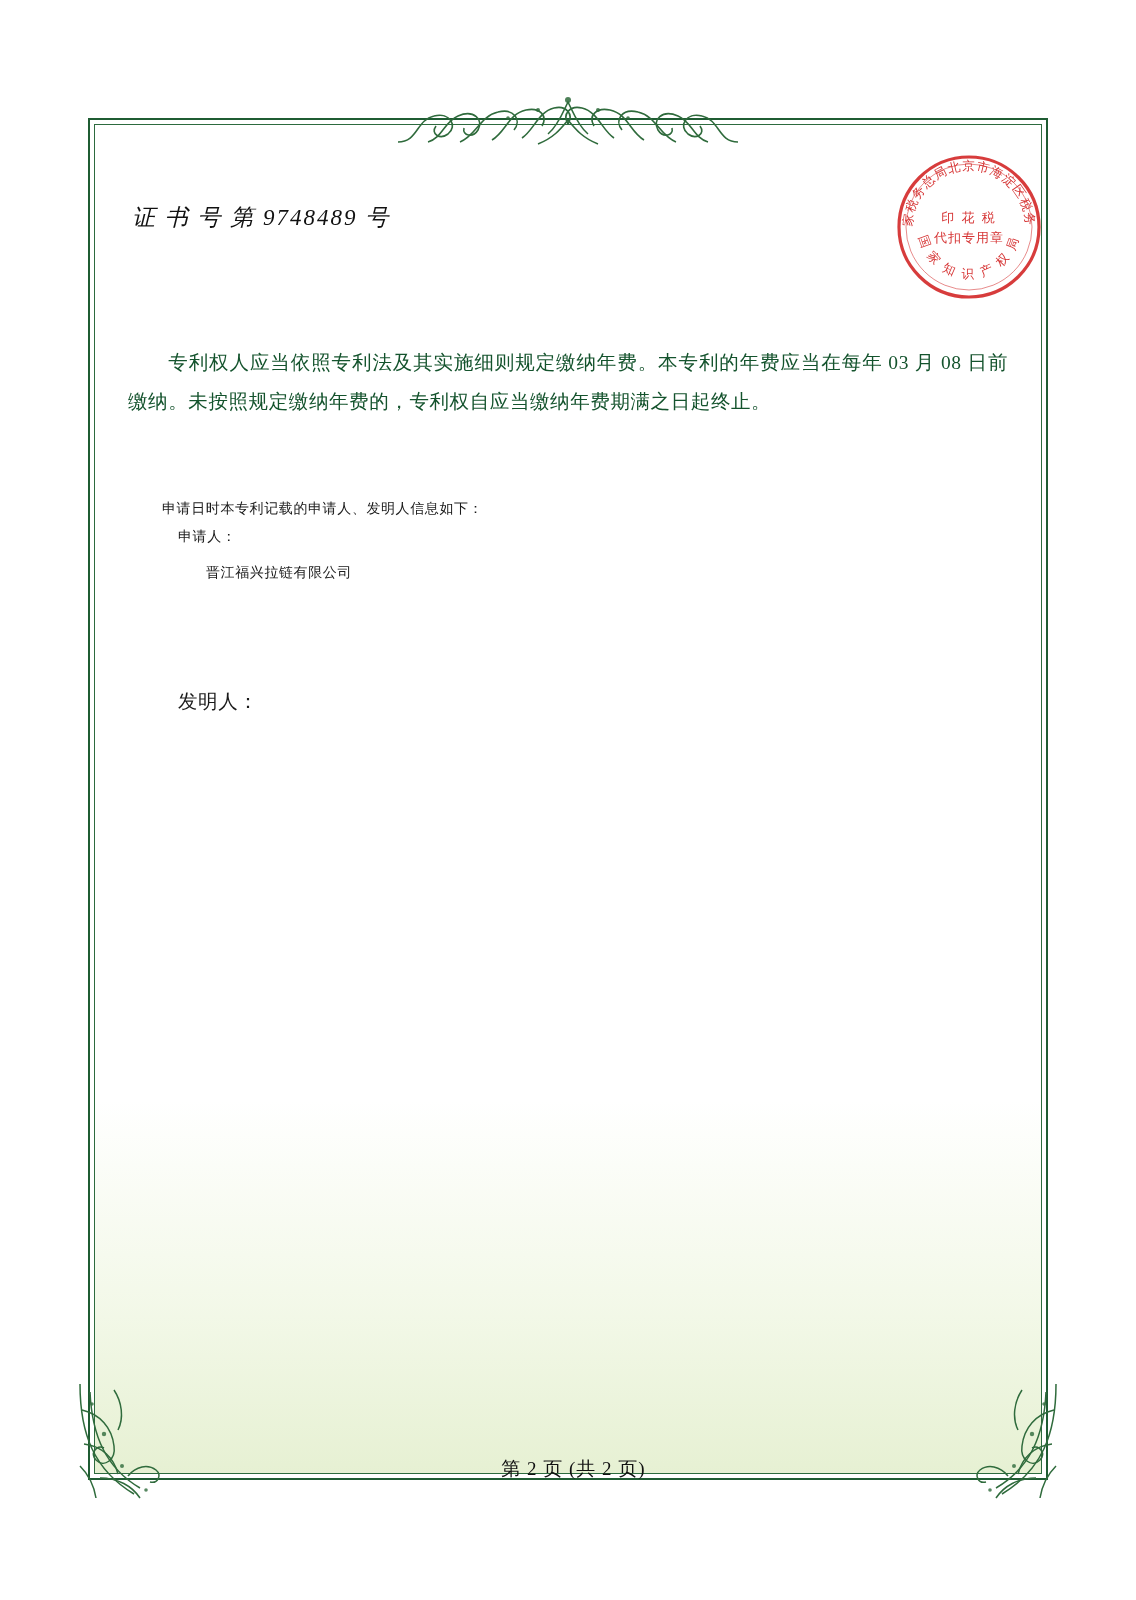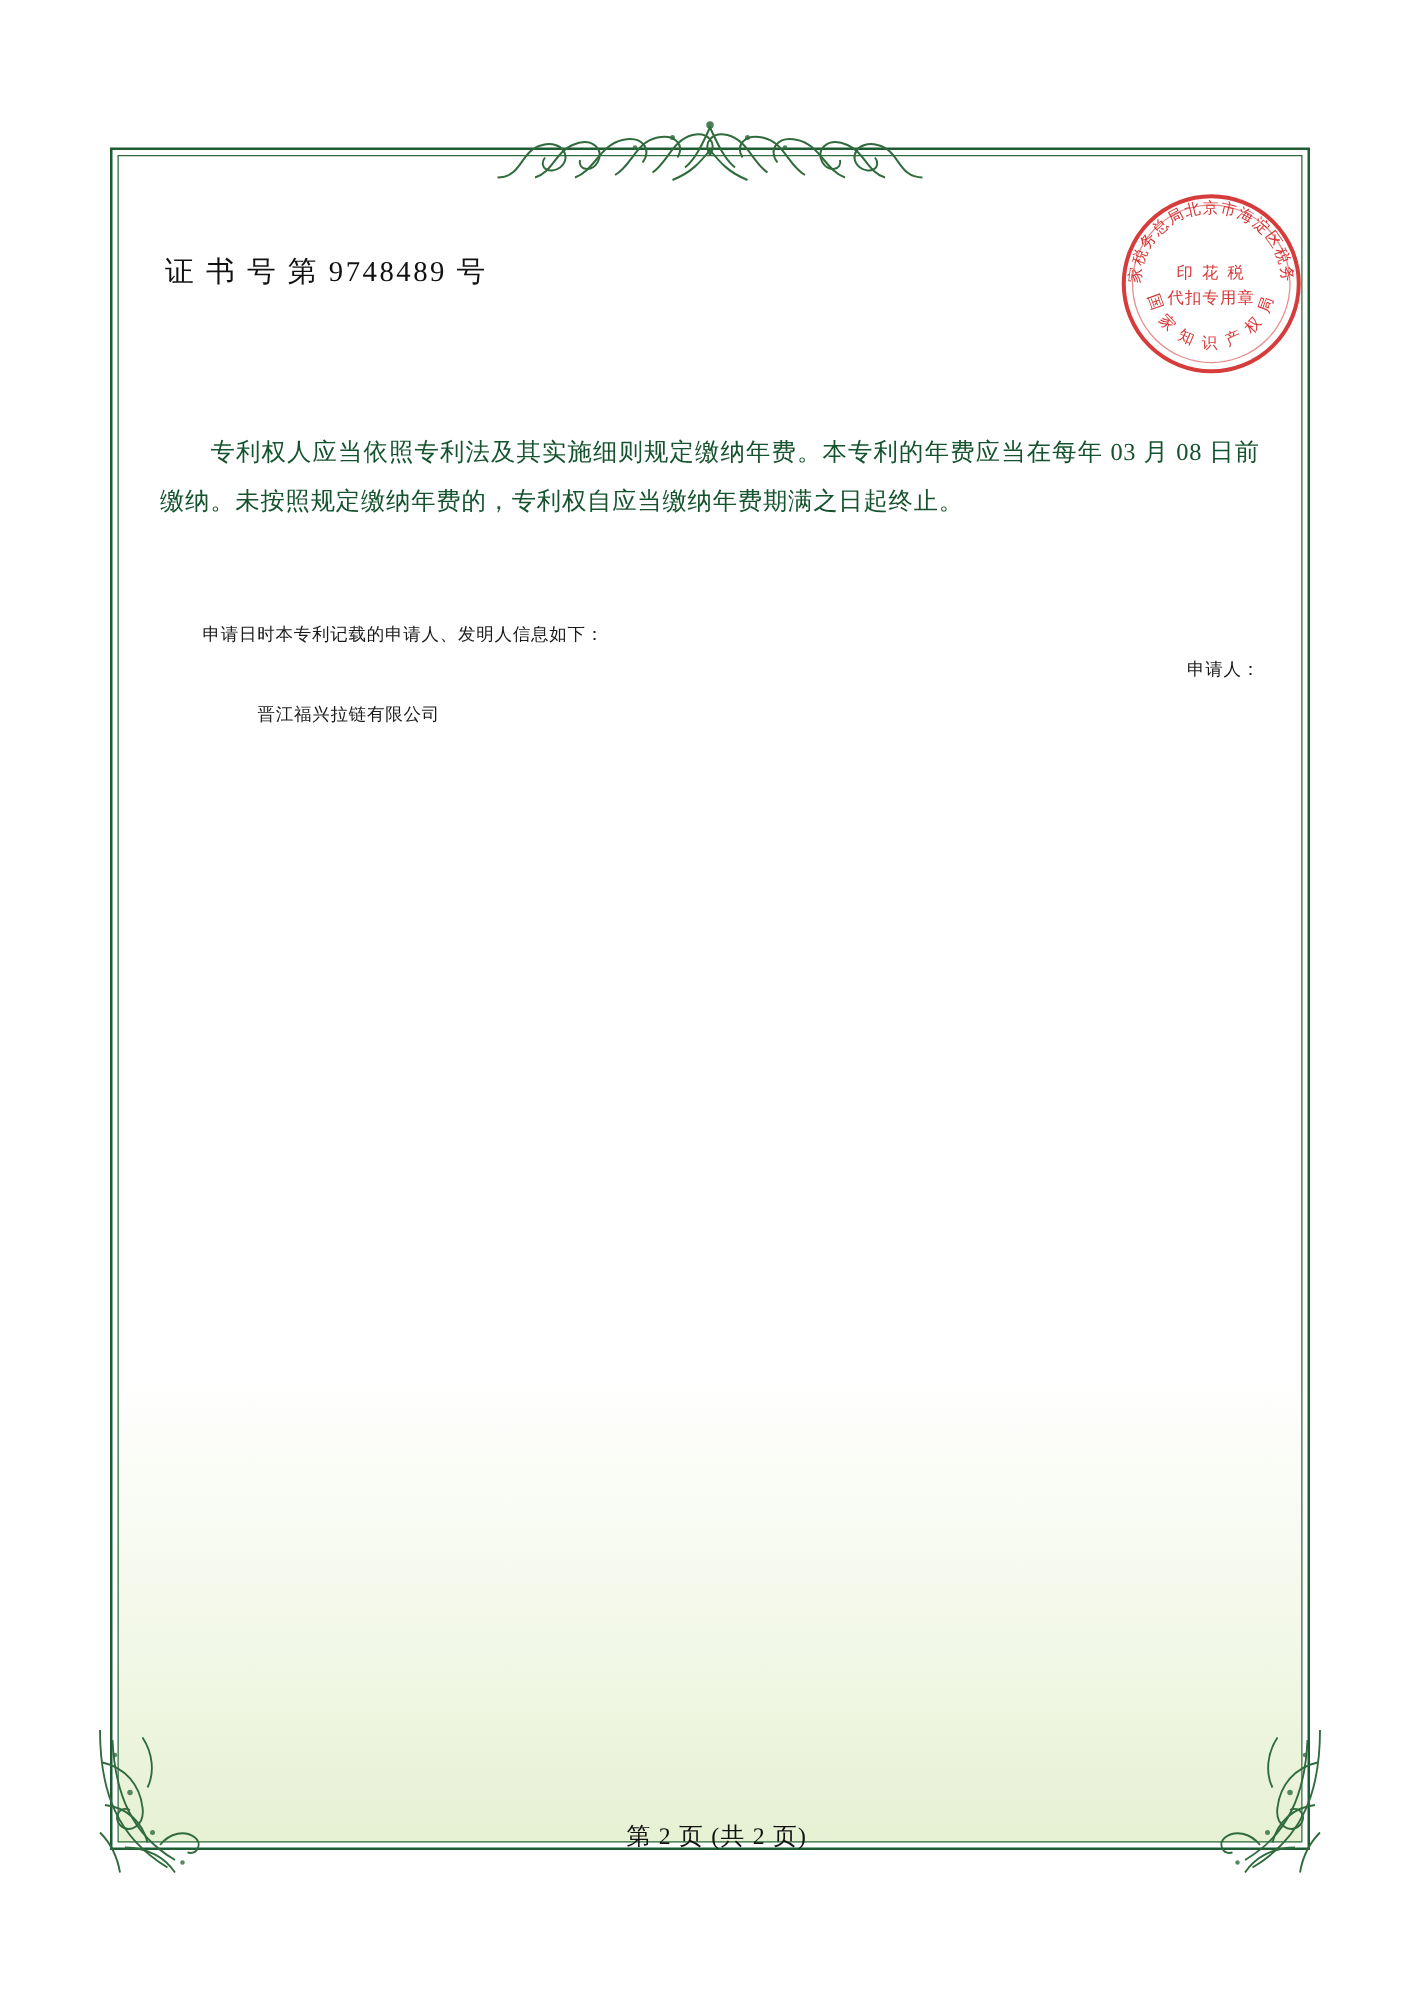--- a/index.html
+++ b/index.html
@@ -87,40 +87,41 @@
     top: 150px;
     width: 880px;
   }
 
   .cert-number {
     font-size: 23px;
     letter-spacing: 2px;
     margin-top: 52px;
     margin-left: 4px;
     color: #111;
+    font-style: italic;
   }
 
   .para {
     margin-top: 110px;
     font-size: 19.5px;
     line-height: 2.0;
     letter-spacing: 0.6px;
     text-align: justify;
     color: #14532d;
   }
   .para .indent { display: inline-block; width: 40px; }
 
   .block-applicant {
     margin-top: 74px;
     font-size: 14px;
     line-height: 2.0;
     letter-spacing: 0.6px;
   }
   .lead { margin-left: 34px; }
-  .label { margin-left: 50px; text-align: right; }
+  .label { margin-left: 50px; }
   .value { margin-left: 78px; margin-top: 8px; }
 
   .block-inventor {
     margin-top: 95px;
     font-size: 19.5px;
     line-height: 2.0;
     letter-spacing: 0.6px;
   }
 
   
@@ -251,19 +252,20 @@
       <span class="indent"></span><span>专利权人应当依照专利法及其实施细则规定缴纳年费。本专利的年费应当在每年 03 月 08 日前缴纳。未按照规定缴纳年费的，专利权自应当缴纳年费期满之日起终止。</span>
     </div>
 
     <div class="block-applicant">
       <div class="lead">申请日时本专利记载的申请人、发明人信息如下：</div>
       <div class="label">申请人：</div>
       <div class="value">晋江福兴拉链有限公司</div>
     </div>
 
     <div class="block-inventor">
+      <div class="label">发明人：</div>
     </div>
 
   </div>
 
   <div class="footer">第 2 页 (共 2 页)</div>
 
 </div>
 
 </body></html>

